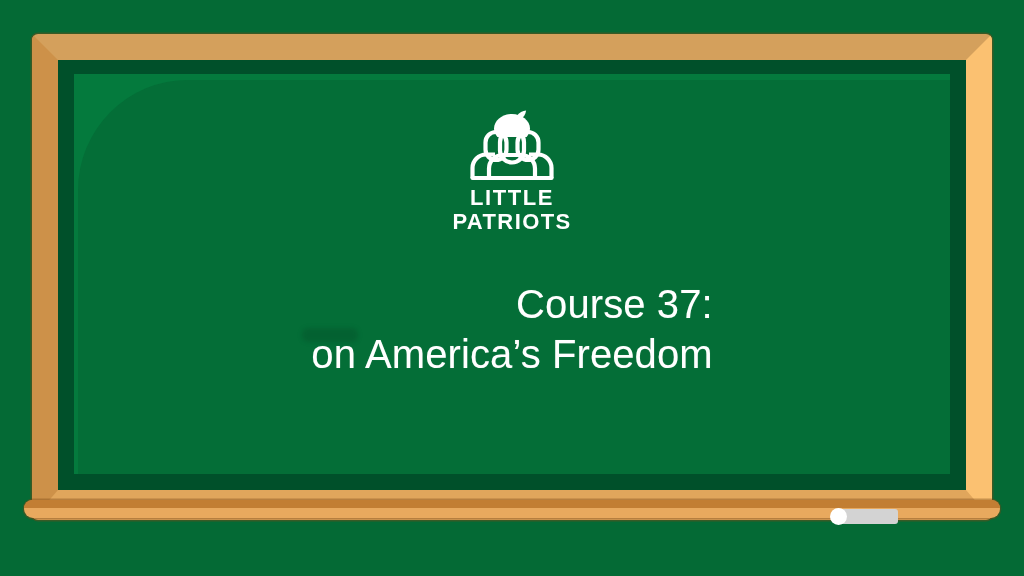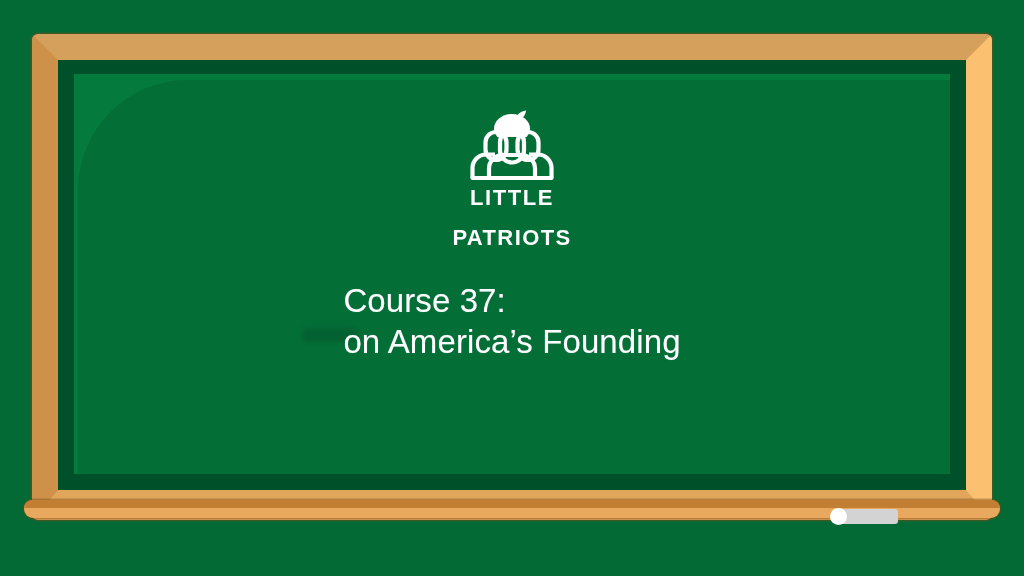--- a/index.html
+++ b/index.html
@@ -100,28 +100,28 @@
     margin-top: 2px;
     display: flex;
     flex-direction: column;
     align-items: center;
     color: #ffffff;
     font-weight: bold;
     font-size: 22px;
     line-height: 1.08;
     letter-spacing: 1.6px;
   }
-  .logo-word-2 { letter-spacing: 1.4px; margin-top: 16px; }
+  .logo-word-2 { letter-spacing: 1.4px; }
 
   
   .title-block {
-    margin-top: 30px;
-    text-align: left;
+    margin-top: 45px;
+    text-align: right;
     color: #ffffff;
-    font-size: 33px;
+    font-size: 40px;
     line-height: 1.26;
     font-weight: 400;
     letter-spacing: 0.1px;
     text-shadow: 0 0 1px rgba(255,255,255,0.25);
   }
   .title-line { white-space: nowrap; }
 
   
   .chalk-tray {
     position: absolute;
@@ -200,21 +200,21 @@
             </svg>
 
             <div class="logo-wordmark">
               <span class="logo-word-1">LITTLE</span>
               <span class="logo-word-2">PATRIOTS</span>
             </div>
           </div>
 
           <div class="title-block">
             <div class="title-line">Course 37:</div>
-            <div class="title-line">on America’s Founding</div>
+            <div class="title-line">on America’s Freedom</div>
           </div>
 
         </div>
       </div>
     </div>
   </div>
 
   <div class="chalk-tray">
     <div class="chalk-tray-lip"></div>
   </div>

